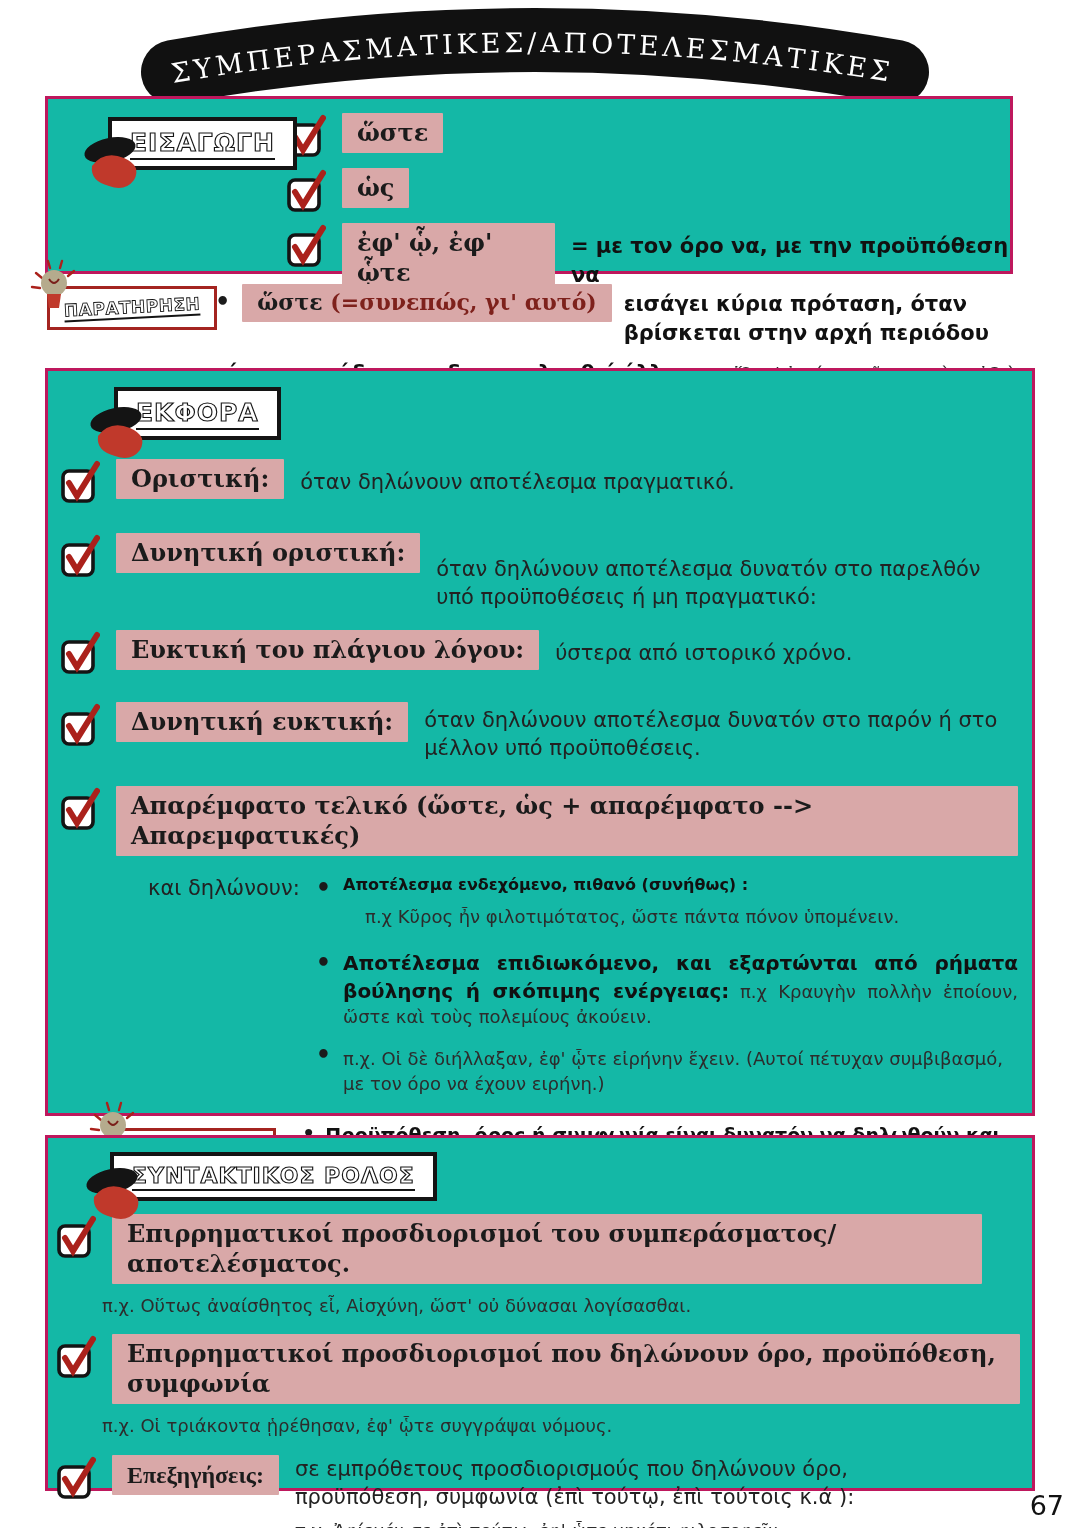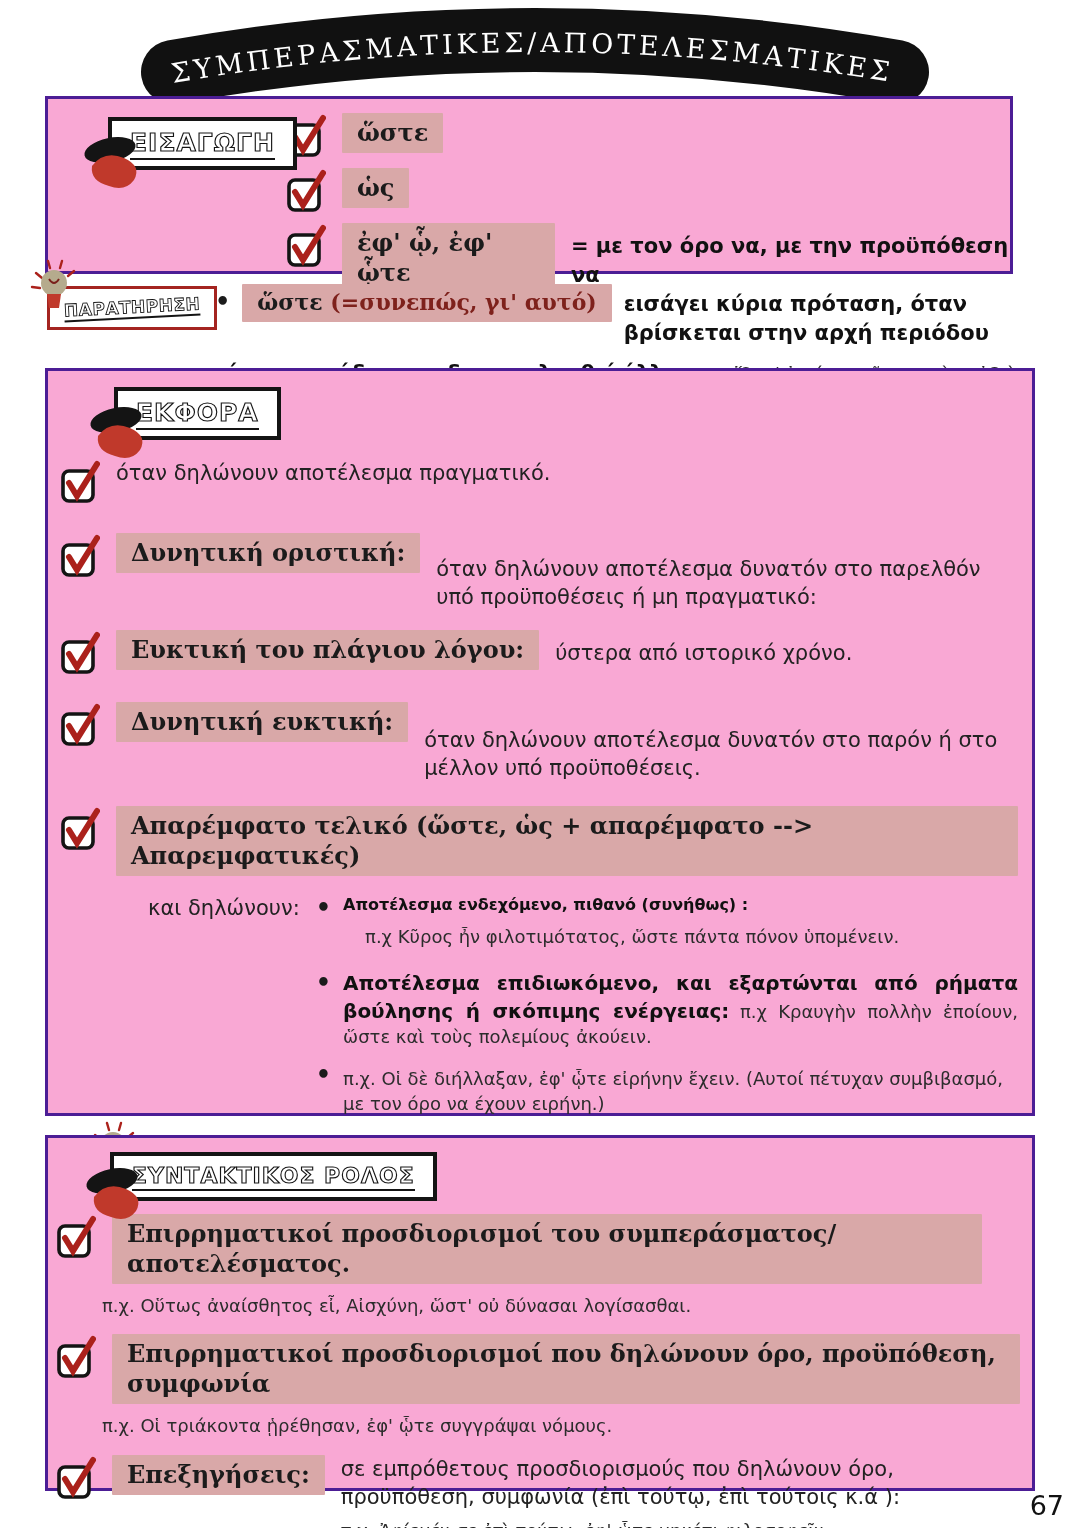--- a/index.html
+++ b/index.html
@@ -2,21 +2,21 @@
 <html><head>
 <meta charset="utf-8">
 <style>
   html,body{margin:0;padding:0;background:#ffffff;}
   body{width:1080px;height:1528px;position:relative;font-family:"DejaVu Sans",sans-serif;color:#1b1b1b;overflow:hidden;}
 
   
   .banner-svg{position:absolute;left:135px;top:2px;width:800px;height:104px;}
 
   
-  .frame{position:absolute;border:3px solid #4c1d95;background:#f9a8d4;box-sizing:border-box;}
+  .frame{position:absolute;border:3px solid #be185d;background:#14b8a6;box-sizing:border-box;}
   #box-intro{left:45px;top:96px;width:968px;height:178px;}
   #box-ekfora{left:45px;top:368px;width:990px;height:748px;}
   #box-syntax{left:45px;top:1135px;width:990px;height:356px;}
 
   
   .sec-label{position:absolute;border:4px solid #141414;background:#fff;padding:7px 18px 6px 18px;z-index:3;}
   .sec-title{font-weight:800;font-size:25px;letter-spacing:1px;color:#141414;display:inline-block;border-bottom:2.5px solid #141414;padding-bottom:1px;white-space:nowrap;}
   @supports (-webkit-text-stroke: 1px #000){
     .sec-title{color:#ffffff;-webkit-text-stroke:1.15px #141414;}
   }
@@ -140,21 +140,22 @@
     <span class="sec-title">ΕΚΦΟΡΑ</span>
   </div>
 
   <div style="padding:88px 14px 0 12px;">
 
     <div class="crow" style="margin-bottom:28px;">
       <svg class="chk" viewBox="0 0 40 46">
         <rect x="3" y="12" width="30" height="30" rx="6" fill="#fff" stroke="#141414" stroke-width="3.6"></rect>
         <path d="M9 24 L17 37 L37 5" fill="none" stroke="#ab211b" stroke-width="6" stroke-linecap="round"></path>
       </svg>
-      <span class="desc" style="">όταν δηλώνουν αποτέλεσμα πραγματικό.</span>
+      <span class="pill">Οριστική:</span>
+      <span class="desc" style="margin-top:9px;">όταν δηλώνουν αποτέλεσμα πραγματικό.</span>
     </div>
 
     <div class="crow" style="margin-bottom:18px;">
       <svg class="chk" viewBox="0 0 40 46">
         <rect x="3" y="12" width="30" height="30" rx="6" fill="#fff" stroke="#141414" stroke-width="3.6"></rect>
         <path d="M9 24 L17 37 L37 5" fill="none" stroke="#ab211b" stroke-width="6" stroke-linecap="round"></path>
       </svg>
       <span class="pill" style="white-space:nowrap;">Δυνητική οριστική:</span>
       <span class="desc" style="margin-top:22px;max-width:590px;">όταν δηλώνουν αποτέλεσμα δυνατόν στο παρελθόν υπό προϋποθέσεις ή μη πραγματικό:</span>
     </div>
@@ -167,21 +168,21 @@
       <span class="pill" style="white-space:nowrap;">Ευκτική του πλάγιου λόγου:</span>
       <span class="desc" style="margin-top:9px;">ύστερα από ιστορικό χρόνο.</span>
     </div>
 
     <div class="crow" style="margin-bottom:24px;">
       <svg class="chk" viewBox="0 0 40 46">
         <rect x="3" y="12" width="30" height="30" rx="6" fill="#fff" stroke="#141414" stroke-width="3.6"></rect>
         <path d="M9 24 L17 37 L37 5" fill="none" stroke="#ab211b" stroke-width="6" stroke-linecap="round"></path>
       </svg>
       <span class="pill" style="white-space:nowrap;">Δυνητική ευκτική:</span>
-      <span class="desc" style="margin-top:24px;max-width:620px;">όταν δηλώνουν αποτέλεσμα δυνατόν στο παρόν ή στο μέλλον υπό προϋποθέσεις.</span>
+      <span class="desc" style="margin-top:4px;max-width:620px;">όταν δηλώνουν αποτέλεσμα δυνατόν στο παρόν ή στο μέλλον υπό προϋποθέσεις.</span>
     </div>
 
     <div class="crow" style="margin-bottom:18px;">
       <svg class="chk" viewBox="0 0 40 46">
         <rect x="3" y="12" width="30" height="30" rx="6" fill="#fff" stroke="#141414" stroke-width="3.6"></rect>
         <path d="M9 24 L17 37 L37 5" fill="none" stroke="#ab211b" stroke-width="6" stroke-linecap="round"></path>
       </svg>
       <span class="pill" style="width:890px;">Απαρέμφατο τελικό (ὥστε, ὡς + απαρέμφατο --&gt; Απαρεμφατικές)</span>
     </div>
 
@@ -268,21 +269,21 @@
       </svg>
       <span class="pill" style="width:905px;">Επιρρηματικοί προσδιορισμοί που δηλώνουν όρο, προϋπόθεση, συμφωνία</span>
     </div>
     <div class="ex" style="margin:0 0 16px 46px;">π.χ. Οἱ τριάκοντα ᾑρέθησαν, ἐφ' ᾧτε συγγράψαι νόμους.</div>
 
     <div class="crow">
       <svg class="chk" viewBox="0 0 40 46">
         <rect x="3" y="12" width="30" height="30" rx="6" fill="#fff" stroke="#141414" stroke-width="3.6"></rect>
         <path d="M9 24 L17 37 L37 5" fill="none" stroke="#ab211b" stroke-width="6" stroke-linecap="round"></path>
       </svg>
-      <span class="pill" style="white-space:nowrap;">Επεξηγήσεις:</span>
+      <span class="pill" style="white-space:nowrap;font-family:Liberation Serif, serif;">Επεξηγήσεις:</span>
       <div>
         <div class="desc" style="max-width:640px;">σε εμπρόθετους προσδιορισμούς που δηλώνουν όρο, προϋπόθεση, συμφωνία (ἐπὶ τούτῳ, ἐπὶ τούτοις κ.ά ):</div>
         <div class="ex" style="margin-top:8px;">π.χ. Ἀφίεμέν σε ἐπὶ τούτῳ, ἐφ' ᾧτε μηκέτι φιλοσοφεῖν.</div>
       </div>
     </div>
   </div>
 </div>
 
 <div class="page-num">67</div>
 

